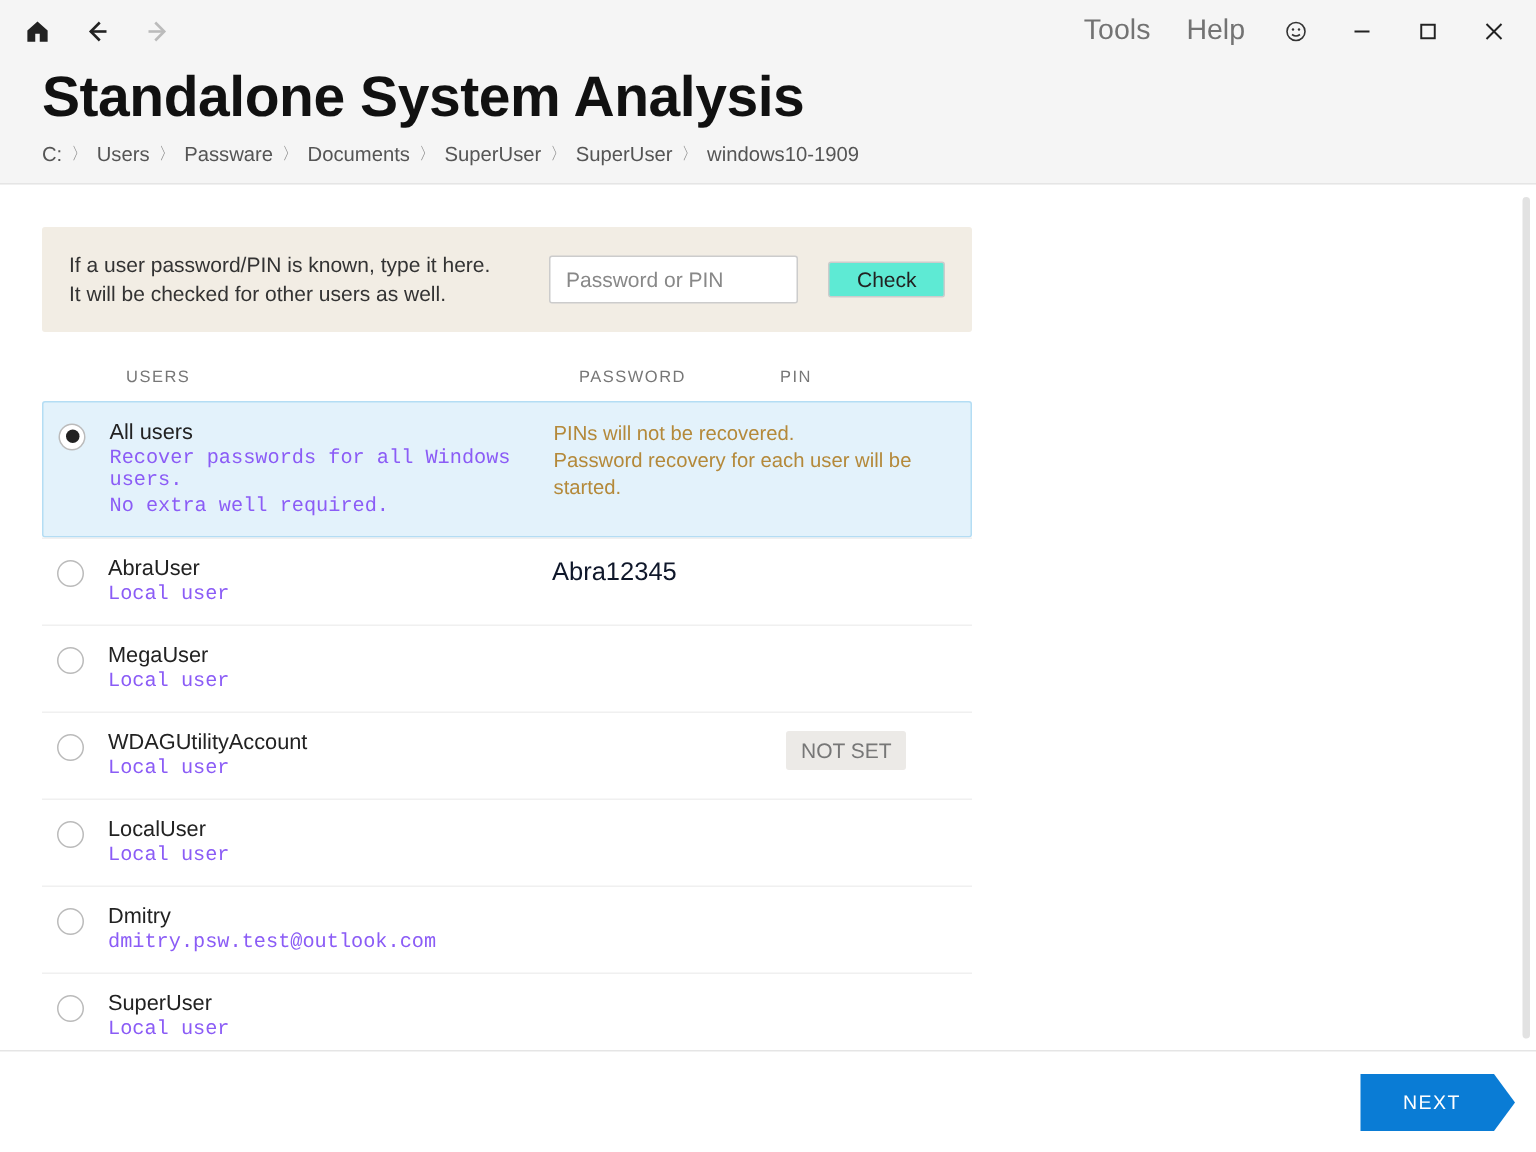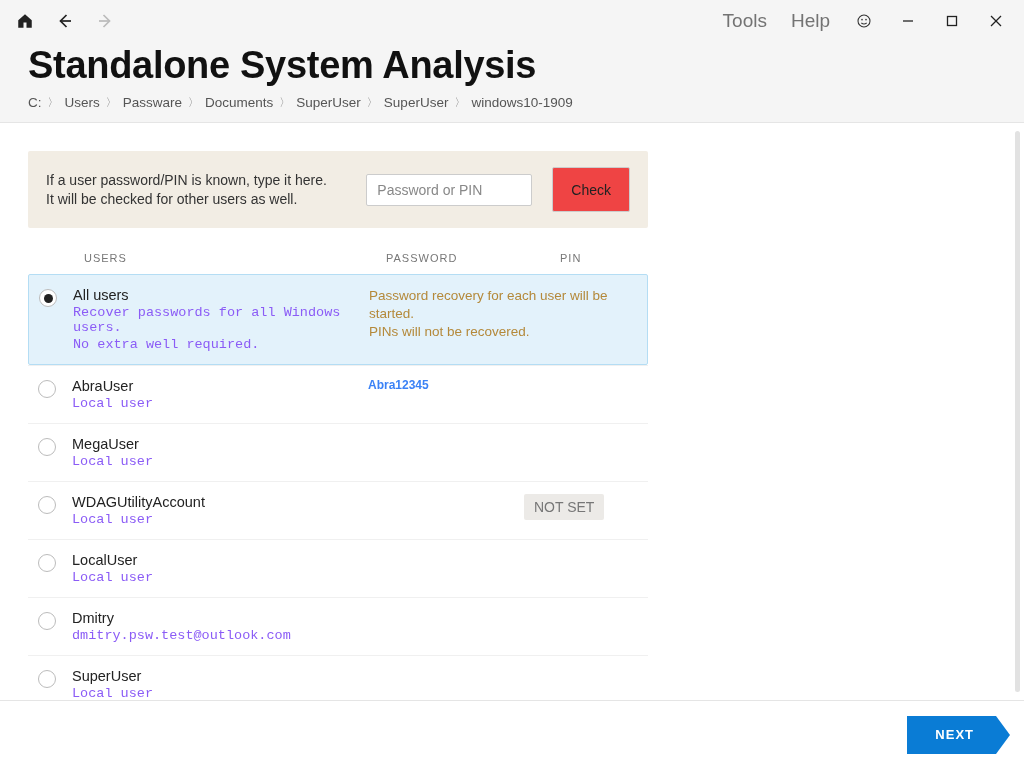--- a/index.html
+++ b/index.html
@@ -101,42 +101,42 @@
     color: #333;
     background: transparent;
   }
   .pw-input-wrap input::placeholder { color: #888; }
   .eye-btn {
     width: 30px; height: 30px;
     display: flex; align-items: center; justify-content: center;
     cursor: pointer;
   }
   .check-btn {
-    height: 45px;
+    height: 24px;
     padding: 0 18px;
-    background: #ef4444;
+    background: #5eead4;
     border: 1px solid #ccc;
     border-radius: 2px;
     font-size: 14px;
     cursor: pointer;
     color: #222;
   }
   .table {
     width: 620px;
     margin-top: 14px;
   }
   .table-head {
     display: flex;
     padding: 10px 0 10px 56px;
     font-size: 11px;
     letter-spacing: 1px;
     color: #777;
   }
   .col-users { width: 302px; }
-  .col-password { width: 174px; }
+  .col-password { width: 134px; }
   .col-pin { flex: 1; }
   .row {
     display: flex;
     align-items: flex-start;
     padding: 12px 1px 12px 8px;
     border-top: 1px solid #f0f0f0;
   }
   .row.first-row { border-top: none; }
   .row.selected {
     background: #e3f2fb;
@@ -154,21 +154,21 @@
   }
   .radio.checked::after {
     content: "";
     width: 9px; height: 9px;
     background: #222;
     border-radius: 50%;
   }
   .user-col { width: 296px; }
   .user-name { font-size: 14.5px; color: #222; }
   .user-sub { font-size: 13.5px; color: #8b5cf6; margin-top: 2px; font-family: Liberation Mono, monospace; }
-  .pw-col { width: 156px; font-size: 12px; color: #3b82f6; display:flex; align-items:center;font-weight:bold;}
+  .pw-col { width: 156px; font-size: 17px; color: #0f172a; display:flex; align-items:center;}
   .pin-col { flex: 1; display:flex; align-items:center;}
   .badge {
     display: inline-block;
     background: #eceae7;
     color: #777;
     font-size: 14px;
     padding: 5px 10px;
     border-radius: 2px;
   }
   .all-users-note {
@@ -184,21 +184,21 @@
     justify-content: flex-end;
     padding: 0 28px;
     background: #fff;
   }
   .next-btn {
     position: relative;
     height: 38px;
     background: #0a7cd5;
     color: #fff;
     font-size: 13px;
-    font-weight: 700;
+    font-weight: 400;
     letter-spacing: 1px;
     border: none;
     padding: 0 22px 0 28px;
     cursor: pointer;
     display: flex; align-items: center;
   }
   .next-btn::after {
     content: "";
     position: absolute;
     right: -14px; top: 0;
@@ -312,22 +312,22 @@
     </div>
 
     <div class="row selected first-row">
       <div class="radio checked"></div>
       <div class="user-col">
         <div class="user-name">All users</div>
         <div class="user-sub">Recover passwords for all Windows users.</div>
         <div class="user-sub">No extra well required.</div>
       </div>
       <div style="flex:1">
+        <div class="all-users-note">PINs will not be recovered.</div>
         <div class="all-users-note">Password recovery for each user will be started.</div>
-        <div class="all-users-note">PINs will not be recovered.</div>
       </div>
     </div>
 
     <div id="user-rows">
         <div class="row">
           <div class="radio"></div>
           <div class="user-col">
             <div class="user-name">AbraUser</div>
             <div class="user-sub">Local user</div>
           </div>

